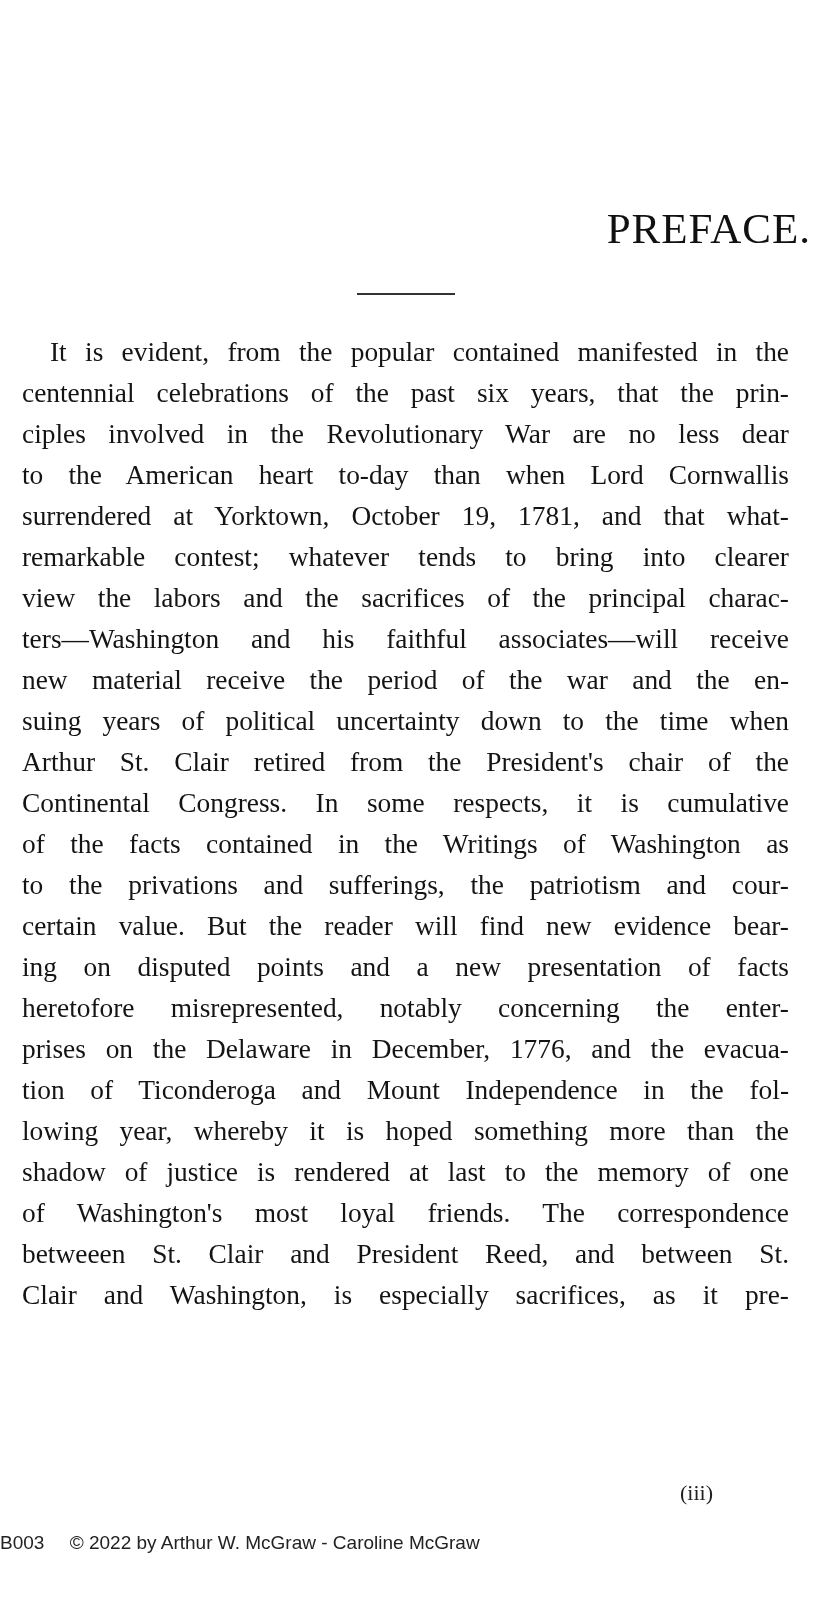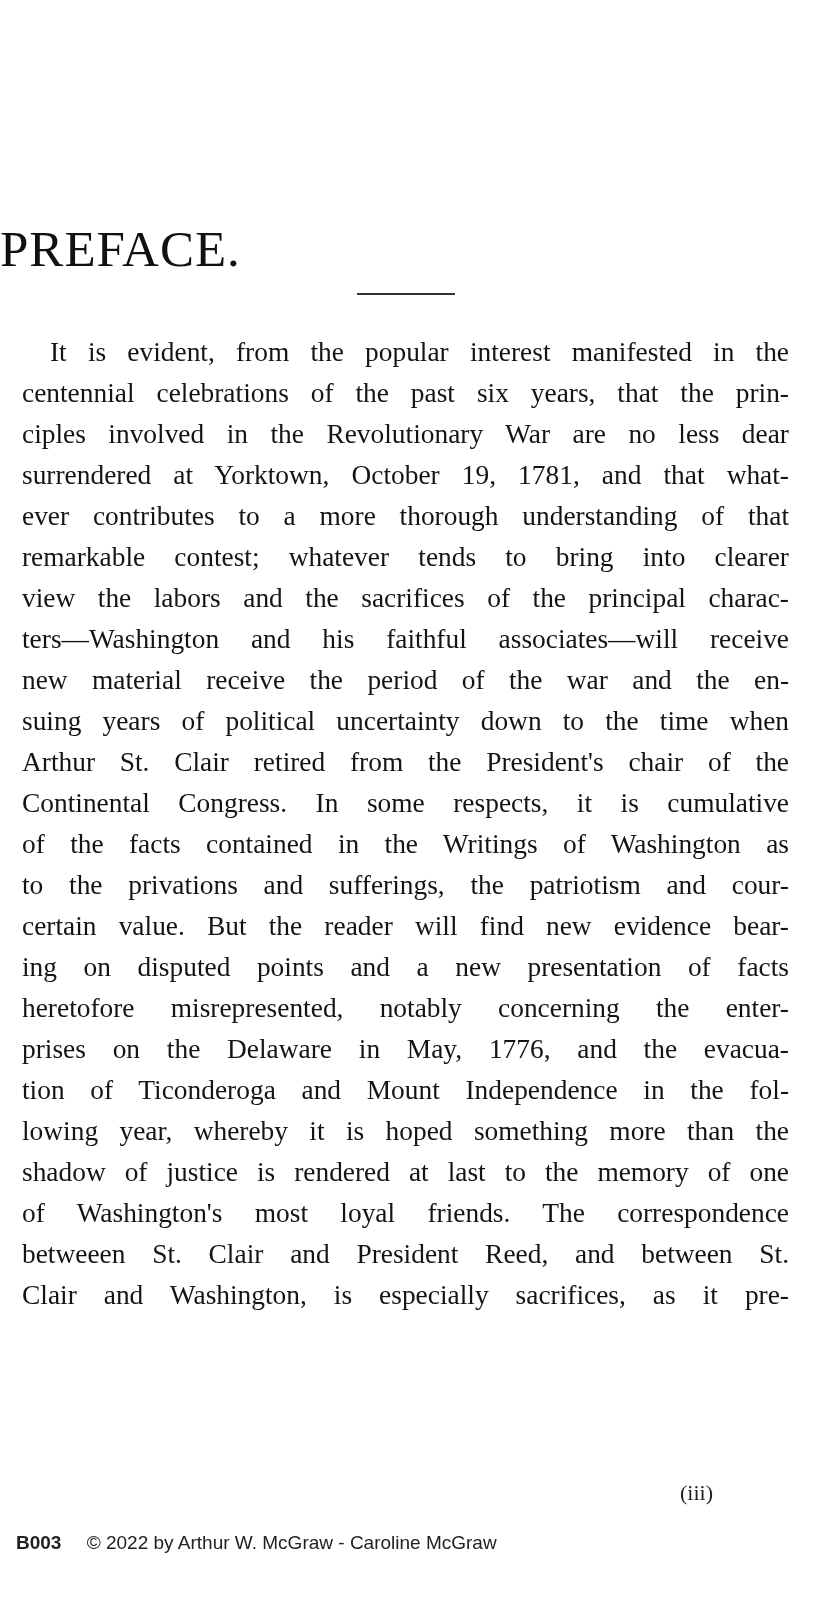--- a/index.html
+++ b/index.html
@@ -1,52 +1,52 @@
 <!DOCTYPE html>
 <html><head>
 <meta charset="utf-8">
 <style>
   html, body { margin: 0; padding: 0; background: #ffffff; }
   body { width: 823px; height: 1600px; position: relative; overflow: hidden; color: #141414; }
-  .title { position: absolute; top: 220px; left: 0; width: 811px; text-align: left;
-           font-family: "Liberation Serif", "DejaVu Serif", serif; font-size: 51px; letter-spacing: 1px; color: #111; }
+  .title { position: absolute; top: 204px; left: 0; width: 811px; text-align: right;
+           font-family: "Liberation Serif", "DejaVu Serif", serif; font-size: 43px; letter-spacing: 1px; color: #111; }
   .rule { position: absolute; top: 293px; left: 357px; width: 98px; height: 2px; background: #333; }
   .body { position: absolute; top: 332px; left: 22px; width: 767px; }
   .line { font-family: "Liberation Serif", "DejaVu Serif", serif; font-size: 27.4px; line-height: 41px;
           height: 41px; white-space: nowrap; text-align: justify; text-align-last: justify; color: #141414; }
   .line.first { padding-left: 28px; }
   .pageno { position: absolute; top: 1480px; left: 680px; font-family: "Liberation Serif", serif; font-size: 22px; color: #222; }
   .footer { position: absolute; top: 1532px; left: 0; font-family: "Liberation Sans", "DejaVu Sans", sans-serif; font-size: 19px; color: #222; }
-  .footer .code { font-weight: bold; margin-right: 20px; padding-left: 16px; }
+  .footer .code { font-weight: normal; margin-right: 20px; }
 </style>
 </head>
 <body>
 
 <div class="title">PREFACE.</div>
 <div class="rule"></div>
 
 <div class="body">
-  <div class="line first">It is evident, from the popular interest manifested in the</div>
+  <div class="line first">It is evident, from the popular contained manifested in the</div>
   <div class="line">centennial celebrations of the past six years, that the prin-</div>
   <div class="line">ciples involved in the Revolutionary War are no less dear</div>
+  <div class="line">to the American heart to-day than when Lord Cornwallis</div>
   <div class="line">surrendered at Yorktown, October 19, 1781, and that what-</div>
-  <div class="line">ever contributes to a more thorough understanding of that</div>
   <div class="line">remarkable contest; whatever tends to bring into clearer</div>
   <div class="line">view the labors and the sacrifices of the principal charac-</div>
   <div class="line">ters—Washington and his faithful associates—will receive</div>
   <div class="line">new material receive the period of the war and the en-</div>
   <div class="line">suing years of political uncertainty down to the time when</div>
   <div class="line">Arthur St. Clair retired from the President's chair of the</div>
   <div class="line">Continental Congress. In some respects, it is cumulative</div>
   <div class="line">of the facts contained in the Writings of Washington as</div>
   <div class="line">to the privations and sufferings, the patriotism and cour-</div>
   <div class="line">certain value. But the reader will find new evidence bear-</div>
   <div class="line">ing on disputed points and a new presentation of facts</div>
   <div class="line">heretofore misrepresented, notably concerning the enter-</div>
-  <div class="line">prises on the Delaware in May, 1776, and the evacua-</div>
+  <div class="line">prises on the Delaware in December, 1776, and the evacua-</div>
   <div class="line">tion of Ticonderoga and Mount Independence in the fol-</div>
   <div class="line">lowing year, whereby it is hoped something more than the</div>
   <div class="line">shadow of justice is rendered at last to the memory of one</div>
   <div class="line">of Washington's most loyal friends. The correspondence</div>
   <div class="line">betweeen St. Clair and President Reed, and between St.</div>
   <div class="line">Clair and Washington, is especially sacrifices, as it pre-</div>
 </div>
 
 <div class="pageno">(iii)</div>
 

